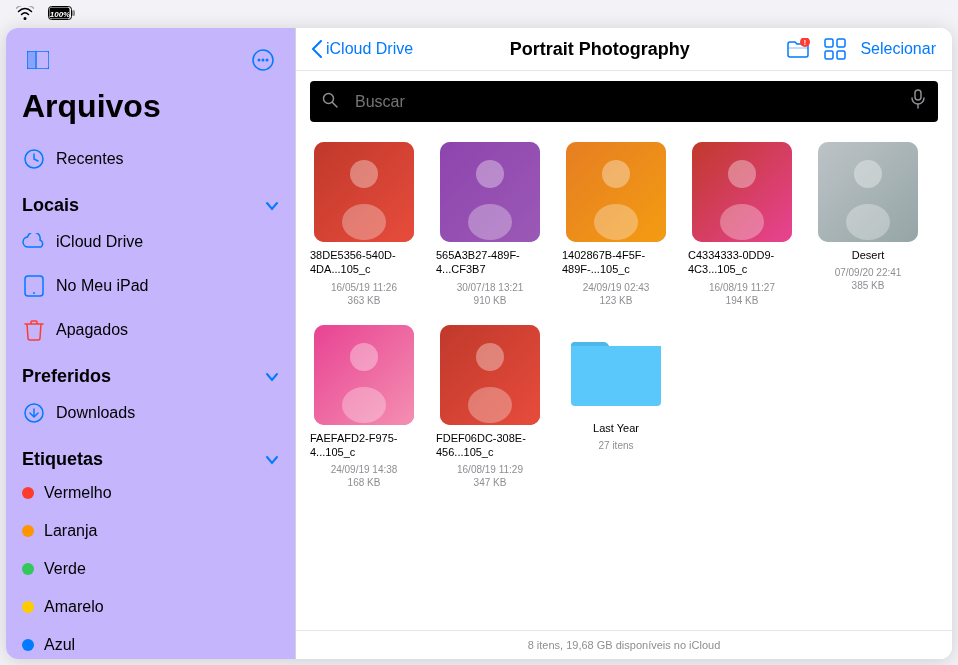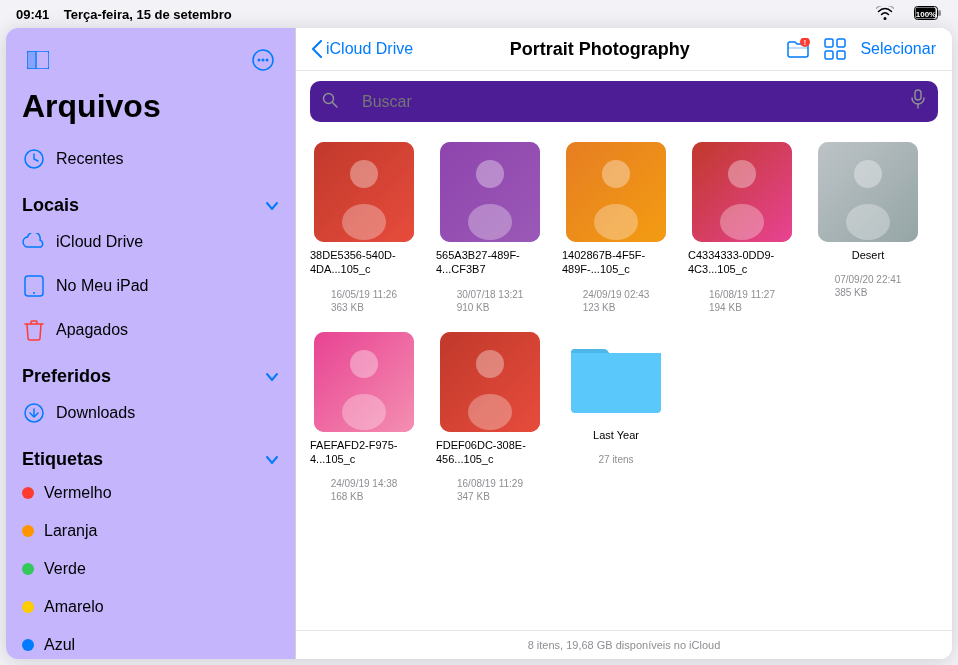--- a/index.html
+++ b/index.html
@@ -18,22 +18,23 @@
       justify-content: space-between;
       align-items: center;
       padding: 4px 16px;
       font-size: 13px;
       font-weight: 600;
       height: 28px;
     }
     .status-bar-right {
       display: flex;
       align-items: center;
-      gap: 20px;
+      gap: 14px;
       font-size: 12px;
+      font-style: italic;
     }
     .app-container {
       display: flex;
       flex: 1;
       background: #fff;
       border-radius: 12px;
       margin: 0 6px 6px 6px;
       overflow: hidden;
       box-shadow: 0 2px 20px rgba(0,0,0,0.15);
     }
@@ -145,24 +146,24 @@
       font-size: 16px;
       cursor: pointer;
       display: flex;
       align-items: center;
       gap: 3px;
     }
     .search-bar {
       display: flex;
       align-items: center;
       margin: 10px 14px;
-      background: #4c1d95;
-      border-radius: 10px;
+      background: #000000;
+      border-radius: 4px;
       padding: 8px 12px;
-      gap: 24px;
+      gap: 17px;
     }
     .search-bar input {
       flex: 1;
       background: transparent;
       border: none;
       outline: none;
       font-size: 16px;
       color: #8e8e93;
     }
     .search-bar-icon { color: #8e8e93; font-size: 16px; }
@@ -205,21 +206,22 @@
     .file-name {
       font-size: 11px;
       color: #000;
       line-height: 1.3;
       max-width: 108px;
       word-break: break-word;
     }
     .file-meta {
       font-size: 10px;
       color: #8e8e93;
-      margin-top: 11px;
+      text-align: center;
+      margin-top: 4px;
       line-height: 1.3;
     }
     .footer-bar {
       padding: 8px 16px;
       text-align: center;
       font-size: 11px;
       color: #8e8e93;
       border-top: 1px solid #e5e5ea;
     }
     
@@ -228,25 +230,20 @@
     .photo-3 { background: linear-gradient(135deg, #fdcb6e, #e17055); }
     .photo-4 { background: linear-gradient(135deg, #fd79a8, #e84393); }
     .photo-5 { background: linear-gradient(135deg, #dfe6e9, #b2bec3); }
     .photo-6 { background: linear-gradient(135deg, #fab1d3, #e84393); }
     .photo-7 { background: linear-gradient(135deg, #ff7675, #d63031); }
   </style>
 </head>
 <body>
 
 <div class="status-bar">
-  <span>
-    <span>09:41</span>
-    &nbsp;&nbsp;
-    <span>Terça-feira, 15 de setembro</span>
-  </span>
   <div class="status-bar-right">
     <span>
       <svg width="18" height="14" viewBox="0 0 18 14" fill="none">
         <path d="M9 11a1.5 1.5 0 110 3 1.5 1.5 0 010-3z" fill="#000"></path>
         <path d="M5.5 8.5C6.8 7.2 8 6.7 9 6.7s2.2.5 3.5 1.8" stroke="#000" stroke-width="1.5" stroke-linecap="round" fill="none"></path>
         <path d="M2.5 5.5C4.5 3.5 6.7 2.5 9 2.5s4.5 1 6.5 3" stroke="#000" stroke-width="1.5" stroke-linecap="round" fill="none"></path>
         <path d="M0 2.5C2.5 0 5.6 -1 9 -1s6.5 1 9 3.5" stroke="#000" stroke-width="1.5" stroke-linecap="round" fill="none" opacity="0.3"></path>
       </svg>
     </span>
     <span>

